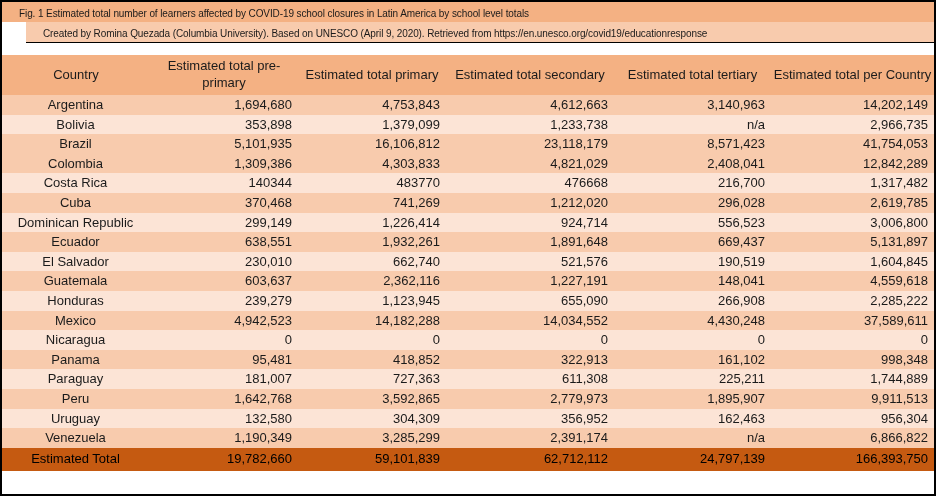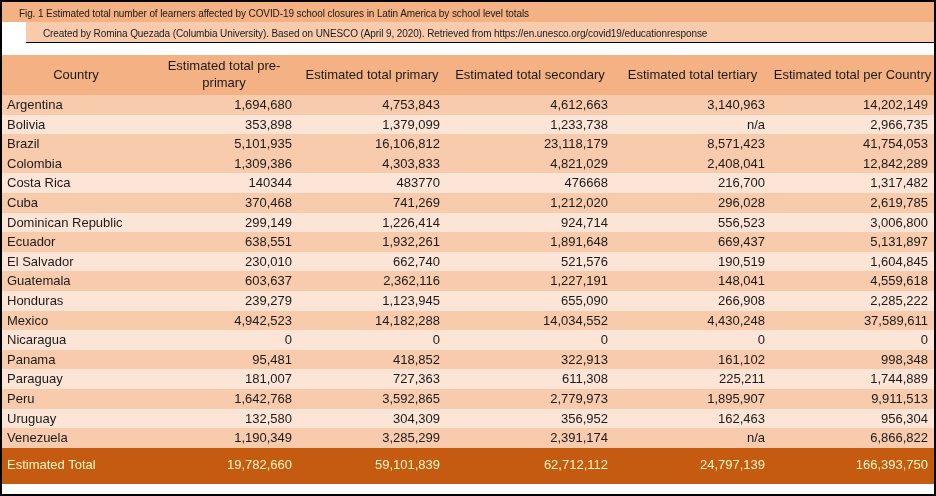--- a/index.html
+++ b/index.html
@@ -24,24 +24,24 @@
     background:#F4B183;height:40px;font-weight:normal;
     text-align:center;vertical-align:middle;font-size:13px;
     line-height:1.3;padding:0 2px;overflow:visible;
   }
   th.nowrap{white-space:nowrap;}
   td{
     height:19.6px;line-height:19.6px;padding:0 6px 0 5px;
     white-space:nowrap;overflow:hidden;
   }
   td.num{text-align:right;}
-  td.country{text-align:left;}
+  td.country{text-align:center;}
   tr.dark td{background:#F8CBAD;}
   tr.light td{background:#FCE4D6;}
-  tr.total td{background:#C55A11;color:#fef9c3;height:36px;line-height:20.5px;}
+  tr.total td{background:#C55A11;color:#000000;height:23px;line-height:20.5px;}
 </style>
 </head>
 <body>
 
 <div class="frame">
   <div class="title-line l1">Fig. 1 Estimated total number of learners affected by COVID-19 school closures in Latin America by school level totals</div>
   <div class="title-line l2">Created by Romina Quezada (Columbia University). Based on UNESCO (April 9, 2020). Retrieved from https://en.unesco.org/covid19/educationresponse</div>
   <div class="gap"></div>
 
   <table>

